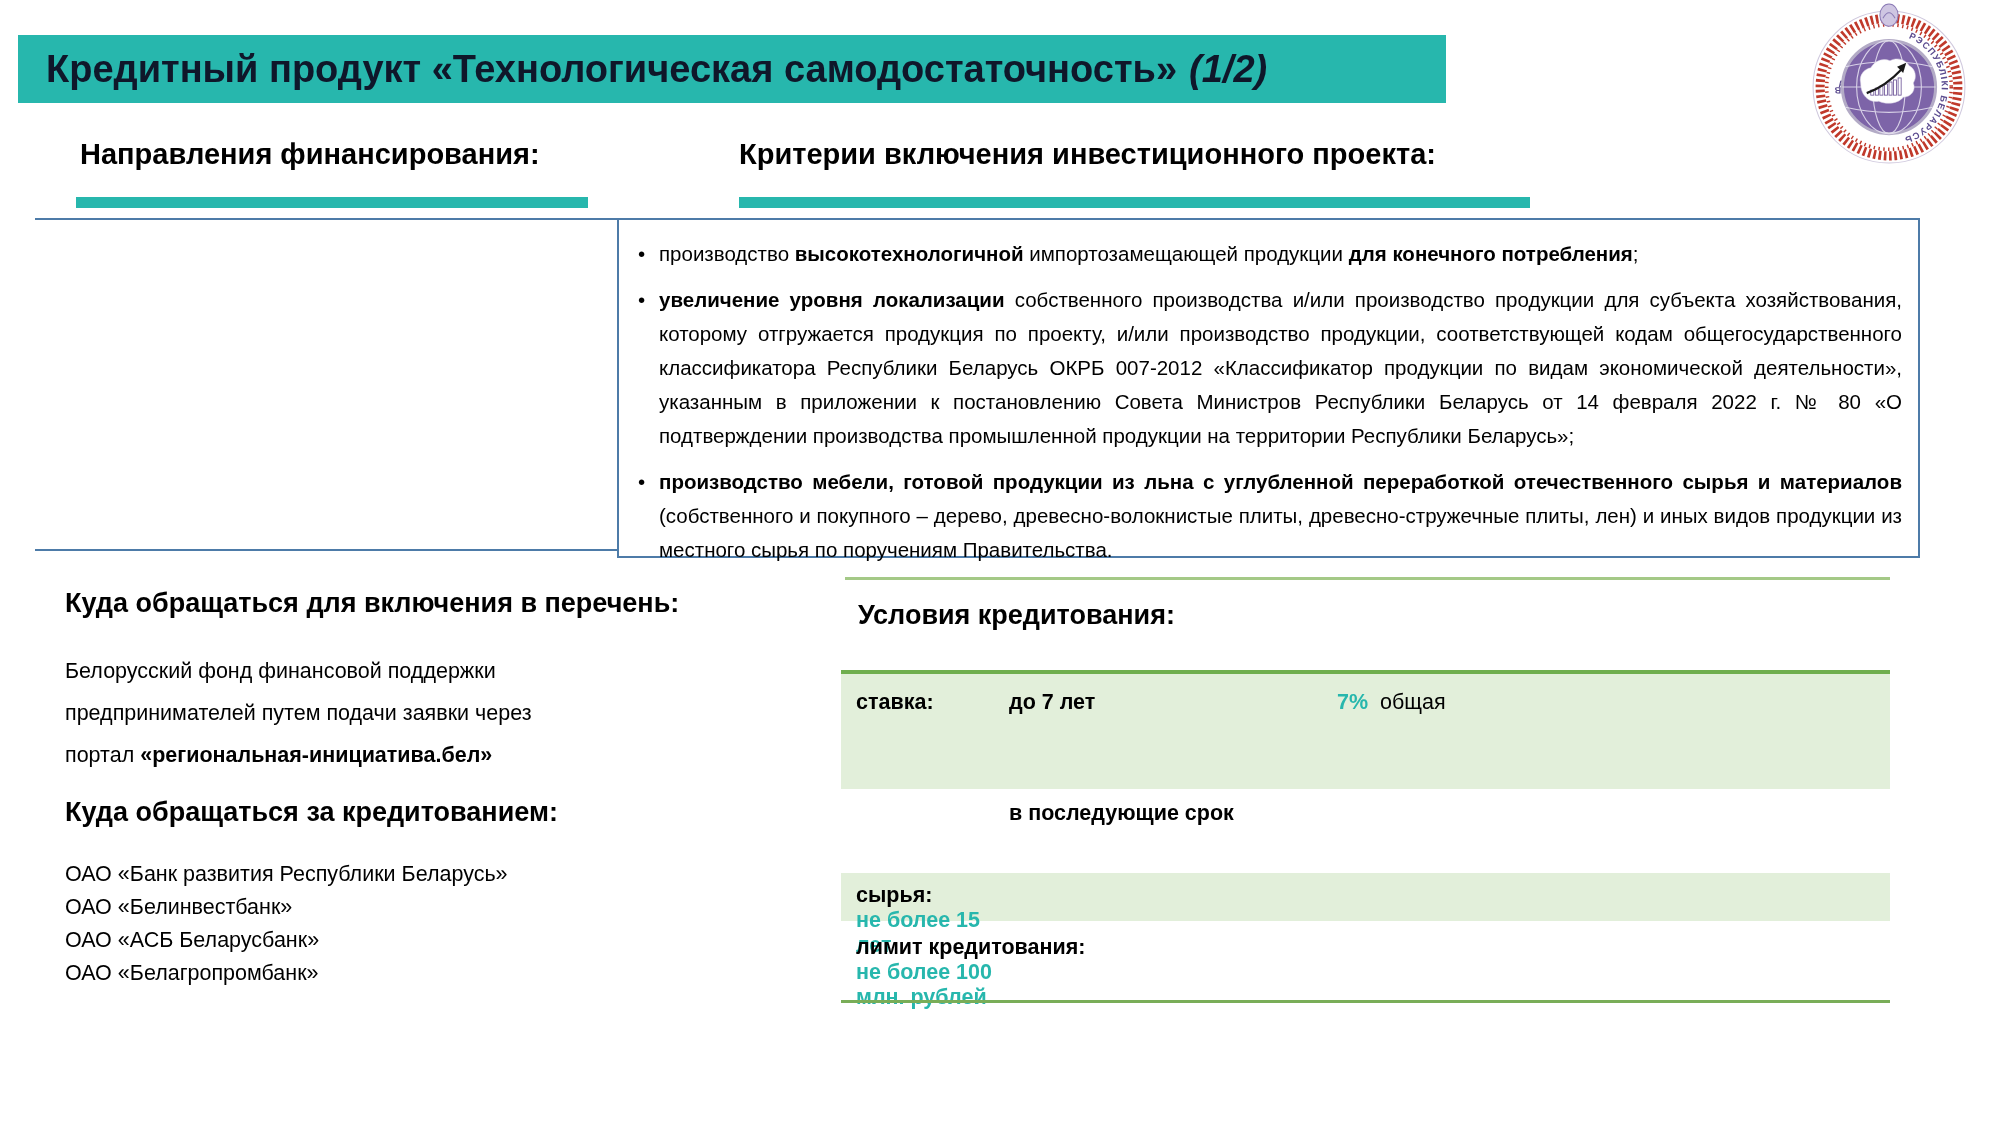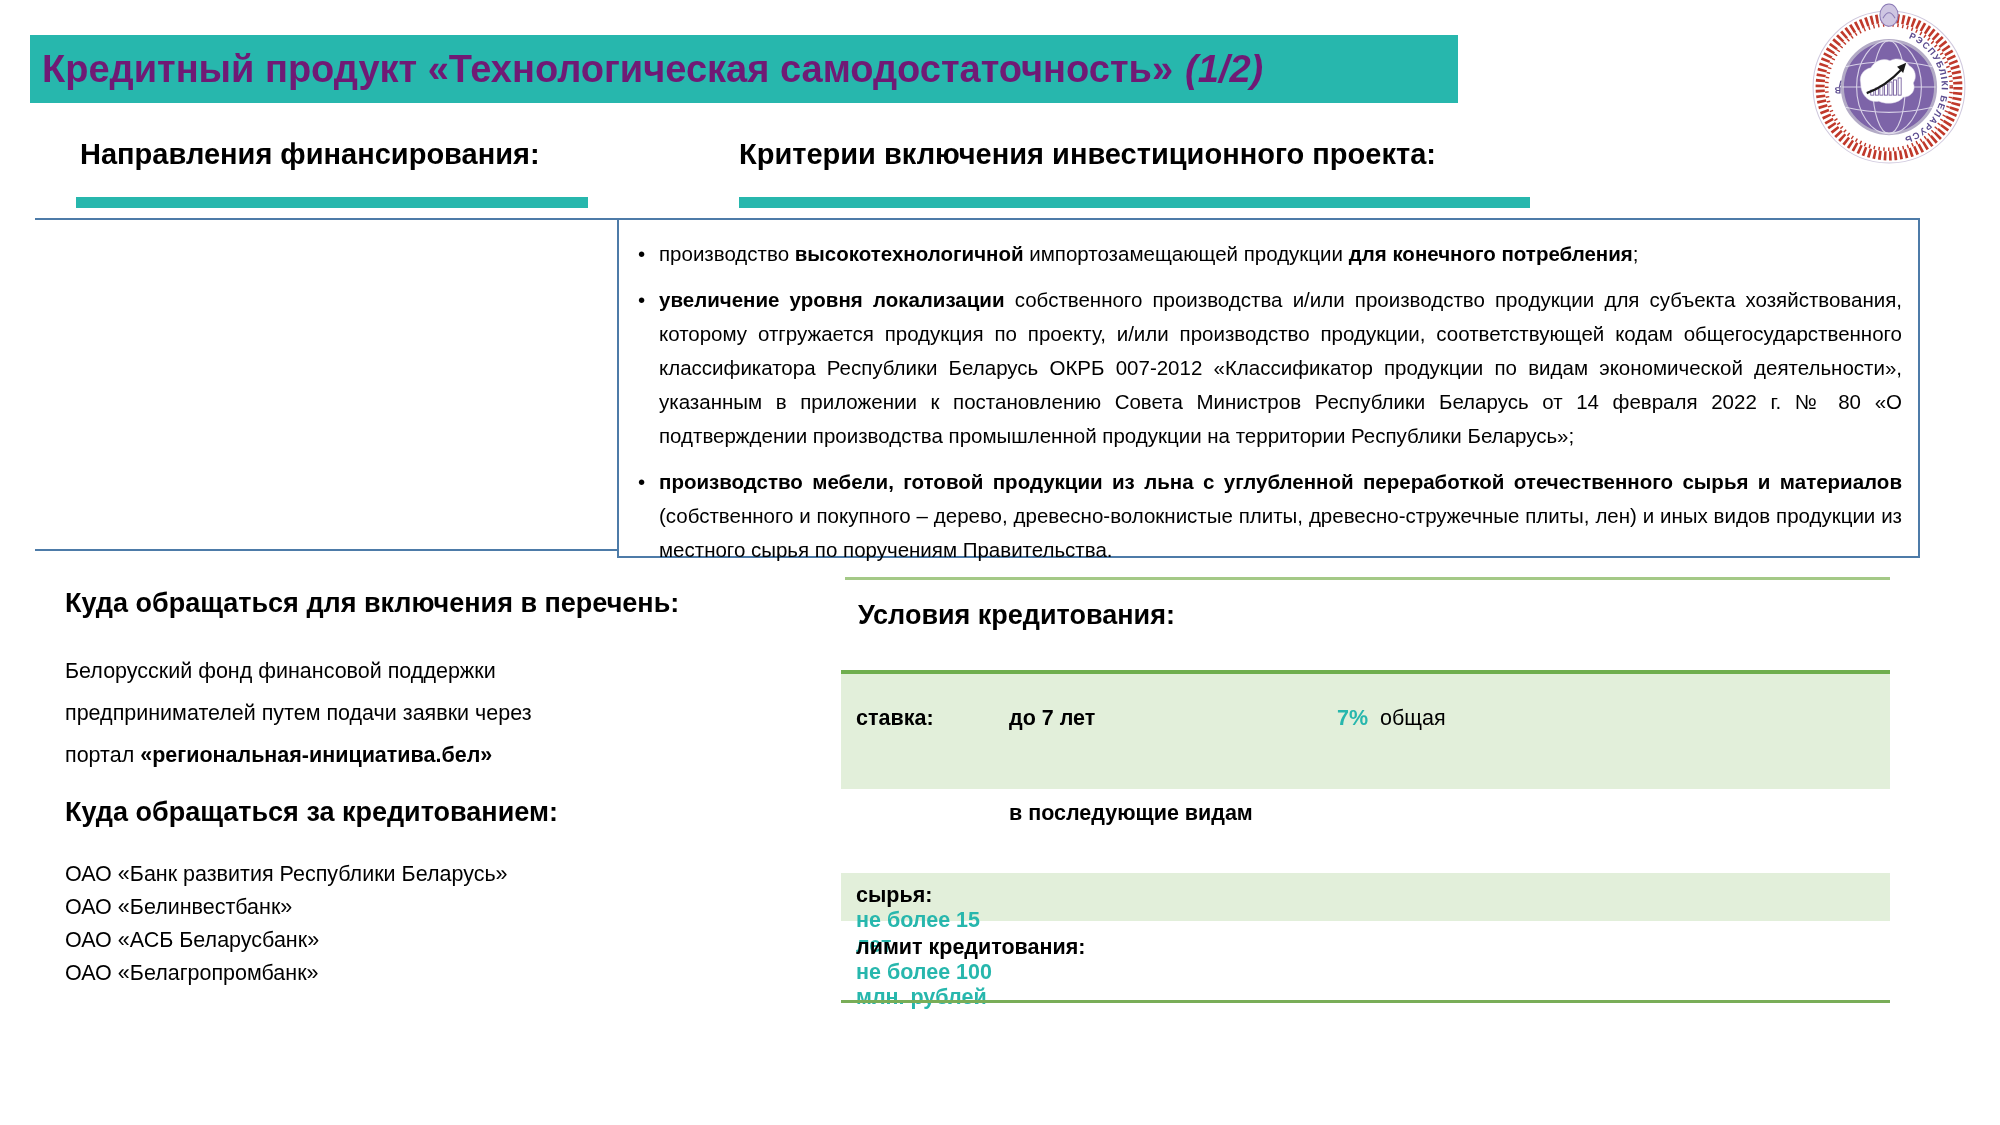--- a/index.html
+++ b/index.html
@@ -7,23 +7,23 @@
   body {
     width:2000px; height:1125px; position:relative; overflow:hidden;
     background:#ffffff; color:#000;
     font-family:"Liberation Sans", sans-serif;
   }
   .b { font-weight:bold; }
   .a { color:#27b7ad; font-weight:bold; }
 
   
   .titlebar {
-    position:absolute; left:30px; top:35px; width:1428px; height:68px;
-    background:#27b7ad; color:#701a75; display:flex; align-items:center;
-    padding-left:12px; font-size:38px; font-weight:bold; white-space:nowrap;
+    position:absolute; left:18px; top:35px; width:1428px; height:68px;
+    background:#27b7ad; color:#0f172a; display:flex; align-items:center;
+    padding-left:28px; font-size:38px; font-weight:bold; white-space:nowrap;
   }
   .titlebar .suffix { font-style:italic; margin-left:12px; }
 
   
   .logo { position:absolute; left:1808px; top:2px; width:162px; height:162px; }
 
   
   .col-header { position:absolute; font-size:29px; font-weight:bold; white-space:nowrap; }
   .hdr-fin  { left:80px;  top:138px; }
   .hdr-crit { left:739px; top:138px; }
@@ -58,21 +58,21 @@
   .apply2-h { top:797px; }
   .banks { position:absolute; left:65px; top:858px; font-size:21.5px; line-height:33px; }
 
   
   .cond-thin-line { position:absolute; left:845px; top:577px; width:1045px; height:3px; background:#a4c987; }
   .cond-header { position:absolute; left:858px; top:600px; font-size:27px; font-weight:bold; }
   .cond-table { position:absolute; left:841px; top:670px; width:1049px; font-size:21.5px; }
   .cond-row { display:grid; grid-template-columns:153px 328px 1fr; padding:0 10px 0 15px; }
   .cond-row .cl, .cond-row .cp { font-weight:bold; }
   .shaded { background:#e2efda; }
-  .r1 { height:119px; padding-top:32px; border-top:4px solid #6fae4e; }
+  .r1 { height:119px; padding-top:16px; border-top:4px solid #6fae4e; }
   .r2 { height:84px;  padding-top:12px; }
   .r2 .cv { max-width:430px; line-height:44px; }
   .r3 { height:48px;  padding-top:10px; }
   .r4 { height:52px;  padding-top:14px; }
   .r3 .cl, .r4 .cl { grid-column:1 / 3; }
   .cond-bottom-line { position:absolute; left:841px; top:1000px; width:1049px; height:3px; background:#79ad58; }
 </style>
 </head>
 <body>
 
@@ -160,21 +160,21 @@
 <div class="cond-header">Условия кредитования:</div>
 
 <div class="cond-table">
   <div class="cond-row r1 shaded">
     <div class="cl">ставка:</div>
     <div class="cp">до 7 лет</div>
     <div class="cv"><span class="a">7%</span><span>&nbsp; общая</span></div>
   </div>
   <div class="cond-row r2">
     <div class="cl"></div>
-    <div class="cp">в последующие видам</div>
+    <div class="cp">в последующие срок</div>
   </div>
   <div class="cond-row r3 shaded">
     <div class="cl">сырья:</div>
     <div class="cp"></div>
     <div class="cv"><span class="a">не более 15 лет</span></div>
   </div>
   <div class="cond-row r4">
     <div class="cl">лимит кредитования:</div>
     <div class="cp"></div>
     <div class="cv"><span class="a">не более 100 млн. рублей</span></div>

